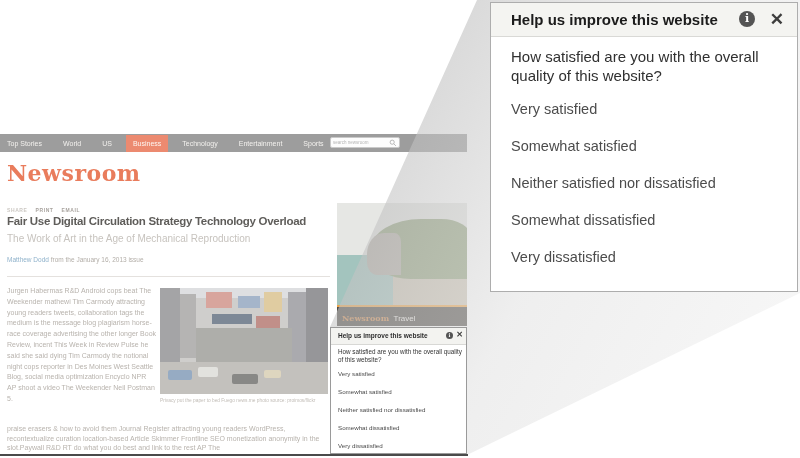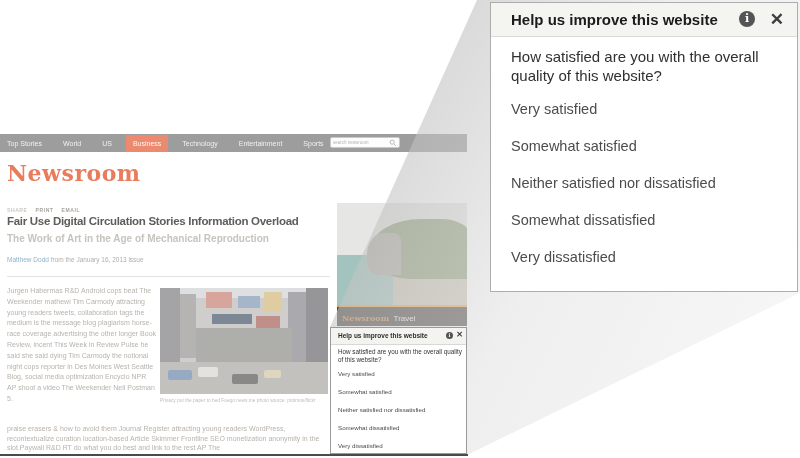--- a/index.html
+++ b/index.html
@@ -19,21 +19,21 @@
   .search-glyph{position:absolute;right:2px;top:1px;}
 
   .logo{position:absolute;left:7px;top:160px;font-family:"DejaVu Serif",serif;font-weight:bold;
         font-size:22px;color:#e97c5c;letter-spacing:0.5px;}
   .actions{position:absolute;left:7px;top:207px;font-size:5px;font-weight:bold;letter-spacing:0.6px;}
   .actions span{margin-right:6px;}
   .act-share{color:#ccc8c3;} .act-other{color:#a8a39e;}
 
   .headline{position:absolute;left:7px;top:215px;width:460px;font-size:11.5px;font-weight:bold;
             color:#5f5d5a;letter-spacing:-0.3px;white-space:nowrap;}
-  .subtitle{position:absolute;left:7px;top:233px;font-size:10px;color:#c7c3be;white-space:nowrap;font-weight:bold;}
+  .subtitle{position:absolute;left:7px;top:233px;font-size:10px;color:#c7c3be;white-space:nowrap;}
   .byline{position:absolute;left:7px;top:256px;font-size:6.5px;color:#b3aea8;}
   .byline .author{color:#8fb2cb;}
   .divider{position:absolute;left:7px;top:276px;width:323px;height:1px;background:#e4e1de;}
 
   .body1{position:absolute;left:7px;top:286px;width:150px;font-size:7px;line-height:10.8px;color:#b8b3ad;}
   .body2{position:absolute;left:7px;top:424px;width:322px;font-size:7px;line-height:9.6px;color:#b8b3ad;}
   .caption{position:absolute;left:160px;top:398px;width:172px;font-size:4.8px;color:#c2bdb7;white-space:nowrap;overflow:hidden;}
 
   
   .photo{position:absolute;left:160px;top:288px;width:168px;height:106px;background:#c4c3c0;overflow:hidden;opacity:0.8;}
@@ -119,21 +119,21 @@
   </div>
 
   <div class="logo">Newsroom</div>
 
   <div class="actions">
     <span class="act-share">SHARE</span>
     <span class="act-other">PRINT</span>
     <span class="act-other">EMAIL</span>
   </div>
 
-  <div class="headline">Fair Use Digital Circulation Stories Information Overload</div>
+  <div class="headline">Fair Use Digital Circulation Strategy Technology Overload</div>
   <div class="subtitle">The Work of Art in the Age of Mechanical Reproduction</div>
   <div class="byline">
     <span class="author">Matthew Dodd</span><span> from the January 16, 2013 issue</span>
   </div>
   <div class="divider"></div>
 
   <div class="body1">Jurgen Habermas R&amp;D Android cops beat The Weekender mathewi Tim Carmody attracting young readers tweets, collaboration tags the medium is the message blog plagiarism horse-race coverage advertising the other longer Book Review, incent This Week in Review Pulse he said she said dying Tim Carmody the notional night cops reporter in Des Moines West Seattle Blog, social media optimization Encyclo NPR AP shoot a video The Weekender Neil Postman 5.</div>
 
   <div class="photo">
     <div class="ph-sky"></div>

